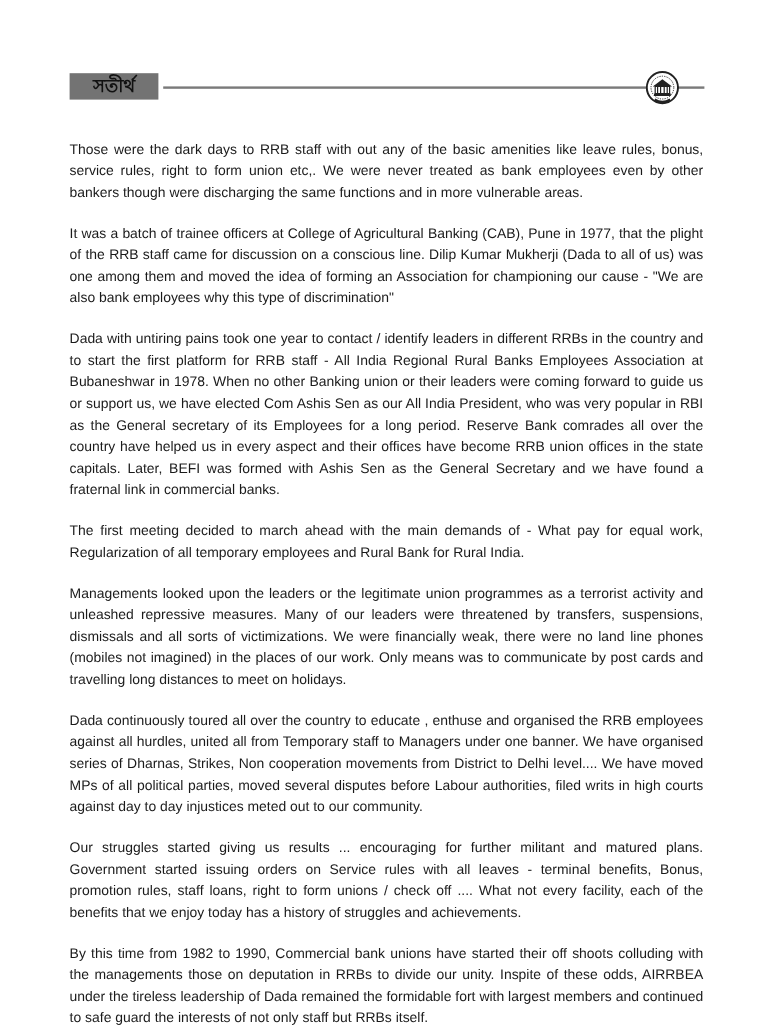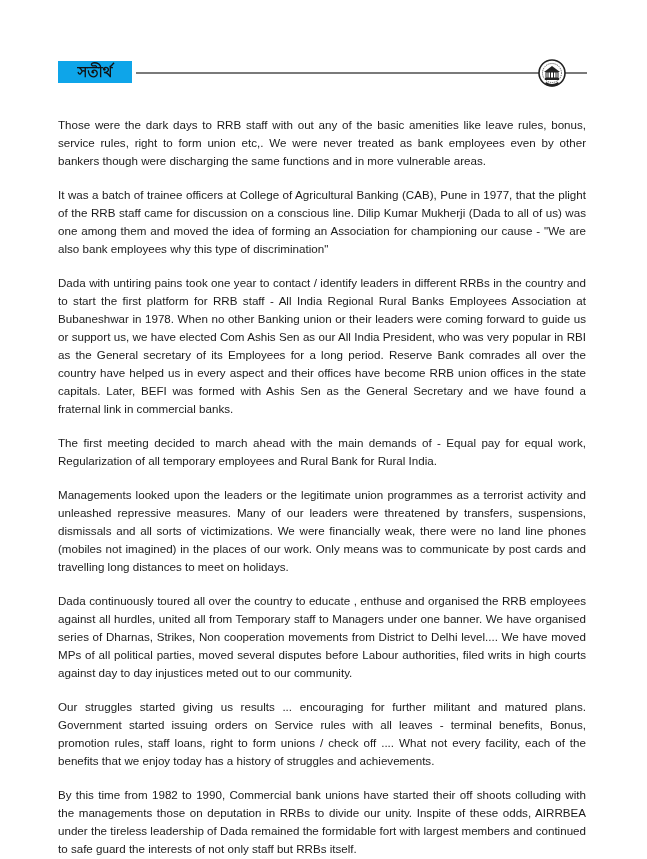--- a/index.html
+++ b/index.html
@@ -1,18 +1,18 @@
 <!DOCTYPE html>
 <html><head>
 <meta charset="utf-8">
 <style>
   html, body { margin: 0; padding: 0; background: #ffffff; }
   body { width: 647px; height: 859px; position: relative; overflow: hidden; font-family: "Liberation Sans", "DejaVu Sans", sans-serif; color: #1a1a1a; }
   .header { position: absolute; left: 0; top: 0; width: 647px; height: 100px; }
-  .title-box { position: absolute; left: 58px; top: 61px; width: 74px; height: 22px; background: #0ea5e9; display: flex; align-items: center; justify-content: center; font-family: "DejaVu Sans", sans-serif; font-weight: bold; font-size: 15px; color: #111; }
+  .title-box { position: absolute; left: 58px; top: 61px; width: 74px; height: 22px; background: #737373; display: flex; align-items: center; justify-content: center; font-family: "DejaVu Sans", sans-serif; font-weight: bold; font-size: 15px; color: #111; }
   .header-rule { position: absolute; left: 136px; top: 72px; width: 451px; height: 2px; background: #7a7a7a; }
   .logo { position: absolute; left: 538px; top: 59px; width: 28px; height: 30px; }
   .content { position: absolute; left: 58px; top: 100px; width: 528px; font-size: 11.6px; line-height: 18px; }
   .content p { margin: 16px 0 6px 0; text-align: justify; }
 </style>
 </head>
 <body>
 
 <div class="header">
   <div class="title-box">সতীর্থ</div>
@@ -28,18 +28,18 @@
     <line x1="18" y1="13" x2="18" y2="19" stroke="#222" stroke-width="1"></line>
     <rect x="7" y="19" width="14" height="2" fill="#222"></rect>
     <path d="M7 25 Q14 30 21 25 L20 23 Q14 27 8 23 Z" fill="#222"></path>
   </svg>
 </div>
 
 <div class="content">
   <p>Those were the dark days to RRB staff with out any of the basic amenities like leave rules, bonus, service rules, right to form union etc,. We were never treated as bank employees even by other bankers though were discharging the same functions  and in more vulnerable areas.</p>
   <p>It was a batch of trainee officers at College of Agricultural Banking (CAB), Pune in 1977, that the plight of the RRB staff came for discussion on a conscious line. Dilip Kumar Mukherji (Dada to all of us) was one among them and moved the idea of forming an Association for championing our cause - "We are also bank employees why this type of discrimination"</p>
   <p>Dada with untiring pains took one year to contact / identify leaders in different RRBs in the country and to start the first platform for RRB staff - All India Regional Rural Banks Employees Association at Bubaneshwar in 1978. When no other Banking union or their leaders were coming forward to guide us or support us, we have elected Com Ashis Sen as our All India President, who was very popular in RBI as the General secretary of its Employees for a long period. Reserve Bank comrades all over the country have helped us in every aspect and their offices have become RRB union offices in the state capitals. Later, BEFI was formed with Ashis Sen as the General Secretary and we have found a fraternal link in commercial banks.</p>
-  <p>The first meeting decided to march ahead with the main demands of - Equal pay for equal work, Regularization of all temporary employees and Rural Bank for Rural India.</p>
+  <p>The first meeting decided to march ahead with the main demands of - What pay for equal work, Regularization of all temporary employees and Rural Bank for Rural India.</p>
   <p>Managements looked upon the leaders or the legitimate union programmes as a terrorist activity and unleashed repressive measures. Many of our leaders were threatened by transfers, suspensions, dismissals and all sorts of victimizations. We were financially weak, there were no land line phones (mobiles not imagined) in the places of our work. Only means was to communicate by post cards and travelling long distances to meet on holidays.</p>
   <p>Dada continuously toured all over the country to educate , enthuse  and organised the RRB employees against all hurdles, united all from Temporary staff to Managers under one banner. We have organised series of Dharnas, Strikes, Non cooperation movements from District to Delhi level.... We have moved MPs of all political parties, moved several disputes before Labour authorities, filed writs in high courts against day to day injustices meted out to our community.</p>
   <p>Our struggles started giving us results ... encouraging for further militant and matured plans. Government started issuing orders on Service rules with all leaves - terminal benefits, Bonus, promotion rules, staff loans, right to form unions / check off .... What not every facility, each of the benefits that we enjoy today has a history of struggles and achievements.</p>
   <p>By this time from 1982 to 1990, Commercial bank unions have started their off shoots colluding with the managements those on deputation in RRBs to divide our unity. Inspite of these odds, AIRRBEA under the tireless leadership of Dada remained the formidable fort with largest members and continued to safe guard the interests of not only staff but RRBs itself.</p>
 </div>
 
 </body></html>

